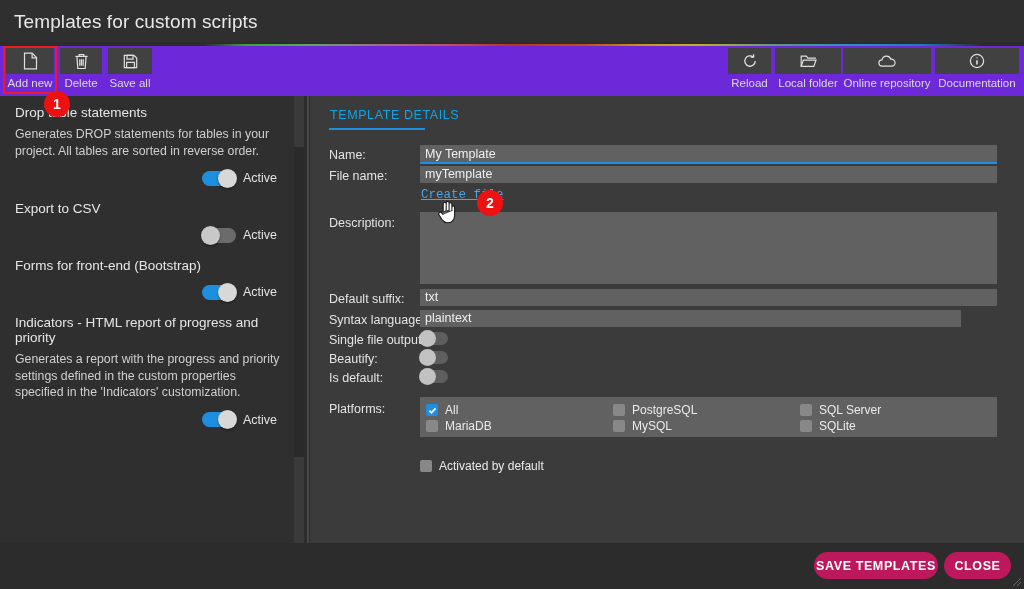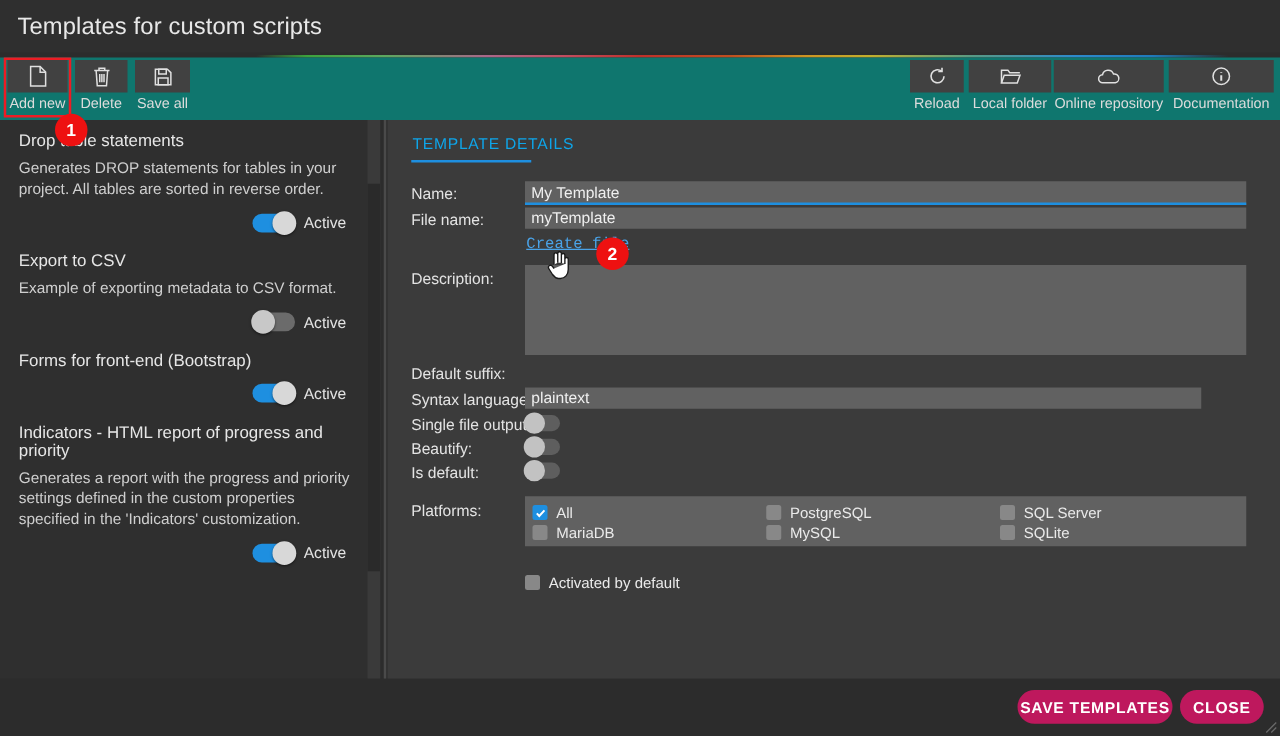--- a/index.html
+++ b/index.html
@@ -38,21 +38,21 @@
       #5a9f8a 76%,
       #2d8fd4 84%,
       #1f7ec2 90%,
       rgba(60,60,60,0) 96%);
     opacity: .95;
   }
 
   
   .toolbar {
     position: absolute; left: 0; top: 46px; width: 1024px; height: 50px;
-    background: #0f766e;
+    background: #6d28d9;
   }
   .tbtn {
     position: absolute; top: 2px; height: 46px;
     display: flex; flex-direction: column; align-items: center; justify-content: flex-start;
     cursor: default; user-select: none;
   }
   .tbtn .iconbox {
     width: 100%; height: 26px; background: #414141;
     display: flex; align-items: center; justify-content: center;
   }
@@ -274,21 +274,20 @@
       <div class="trow">
         <div class="sw on">
             <div class="knob"></div>
           </div>
         <div class="alabel">Active</div>
       </div>
     </div>
 
     <div class="tpl">
       <div class="tname">Export to CSV</div>
-      <div class="tdesc">Example of exporting metadata to CSV format.</div>
       <div class="trow">
         <div class="sw off">
             <div class="knob"></div>
           </div>
         <div class="alabel">Active</div>
       </div>
     </div>
 
     <div class="tpl">
       <div class="tname">Forms for front-end (Bootstrap)</div>
@@ -327,20 +326,21 @@
 
     <div class="flabel" style="left:19px; top:73px;">File name:</div>
     <input class="finput" style="left: 110px; top: 70px; width: 577px;" value="myTemplate">
 
     <button class="linkbtn" style="left:111px; top:92px;">Create file</button>
 
     <div class="flabel" style="left:19px; top:120px;">Description:</div>
     <textarea class="ftext" style="left: 110px; top: 116px; width: 577px; height: 72px;"></textarea>
 
     <div class="flabel" style="left:19px; top:196px;">Default suffix:</div>
+    <input class="finput" style="left: 110px; top: 193px; width: 577px;" value="txt">
 
     <div class="flabel" style="left:19px; top:217px;">Syntax language:</div>
     <input class="finput" style="left: 110px; top: 214px; width: 541px;" value="plaintext">
 
     <div class="flabel" style="left:19px; top:237px;">Single file output:</div>
     <div class="swS" style="position:absolute; left:110px; top:236px;">
         <div class="knob"></div>
       </div>
 
     <div class="flabel" style="left:19px; top:256px;">Beautify:</div>

